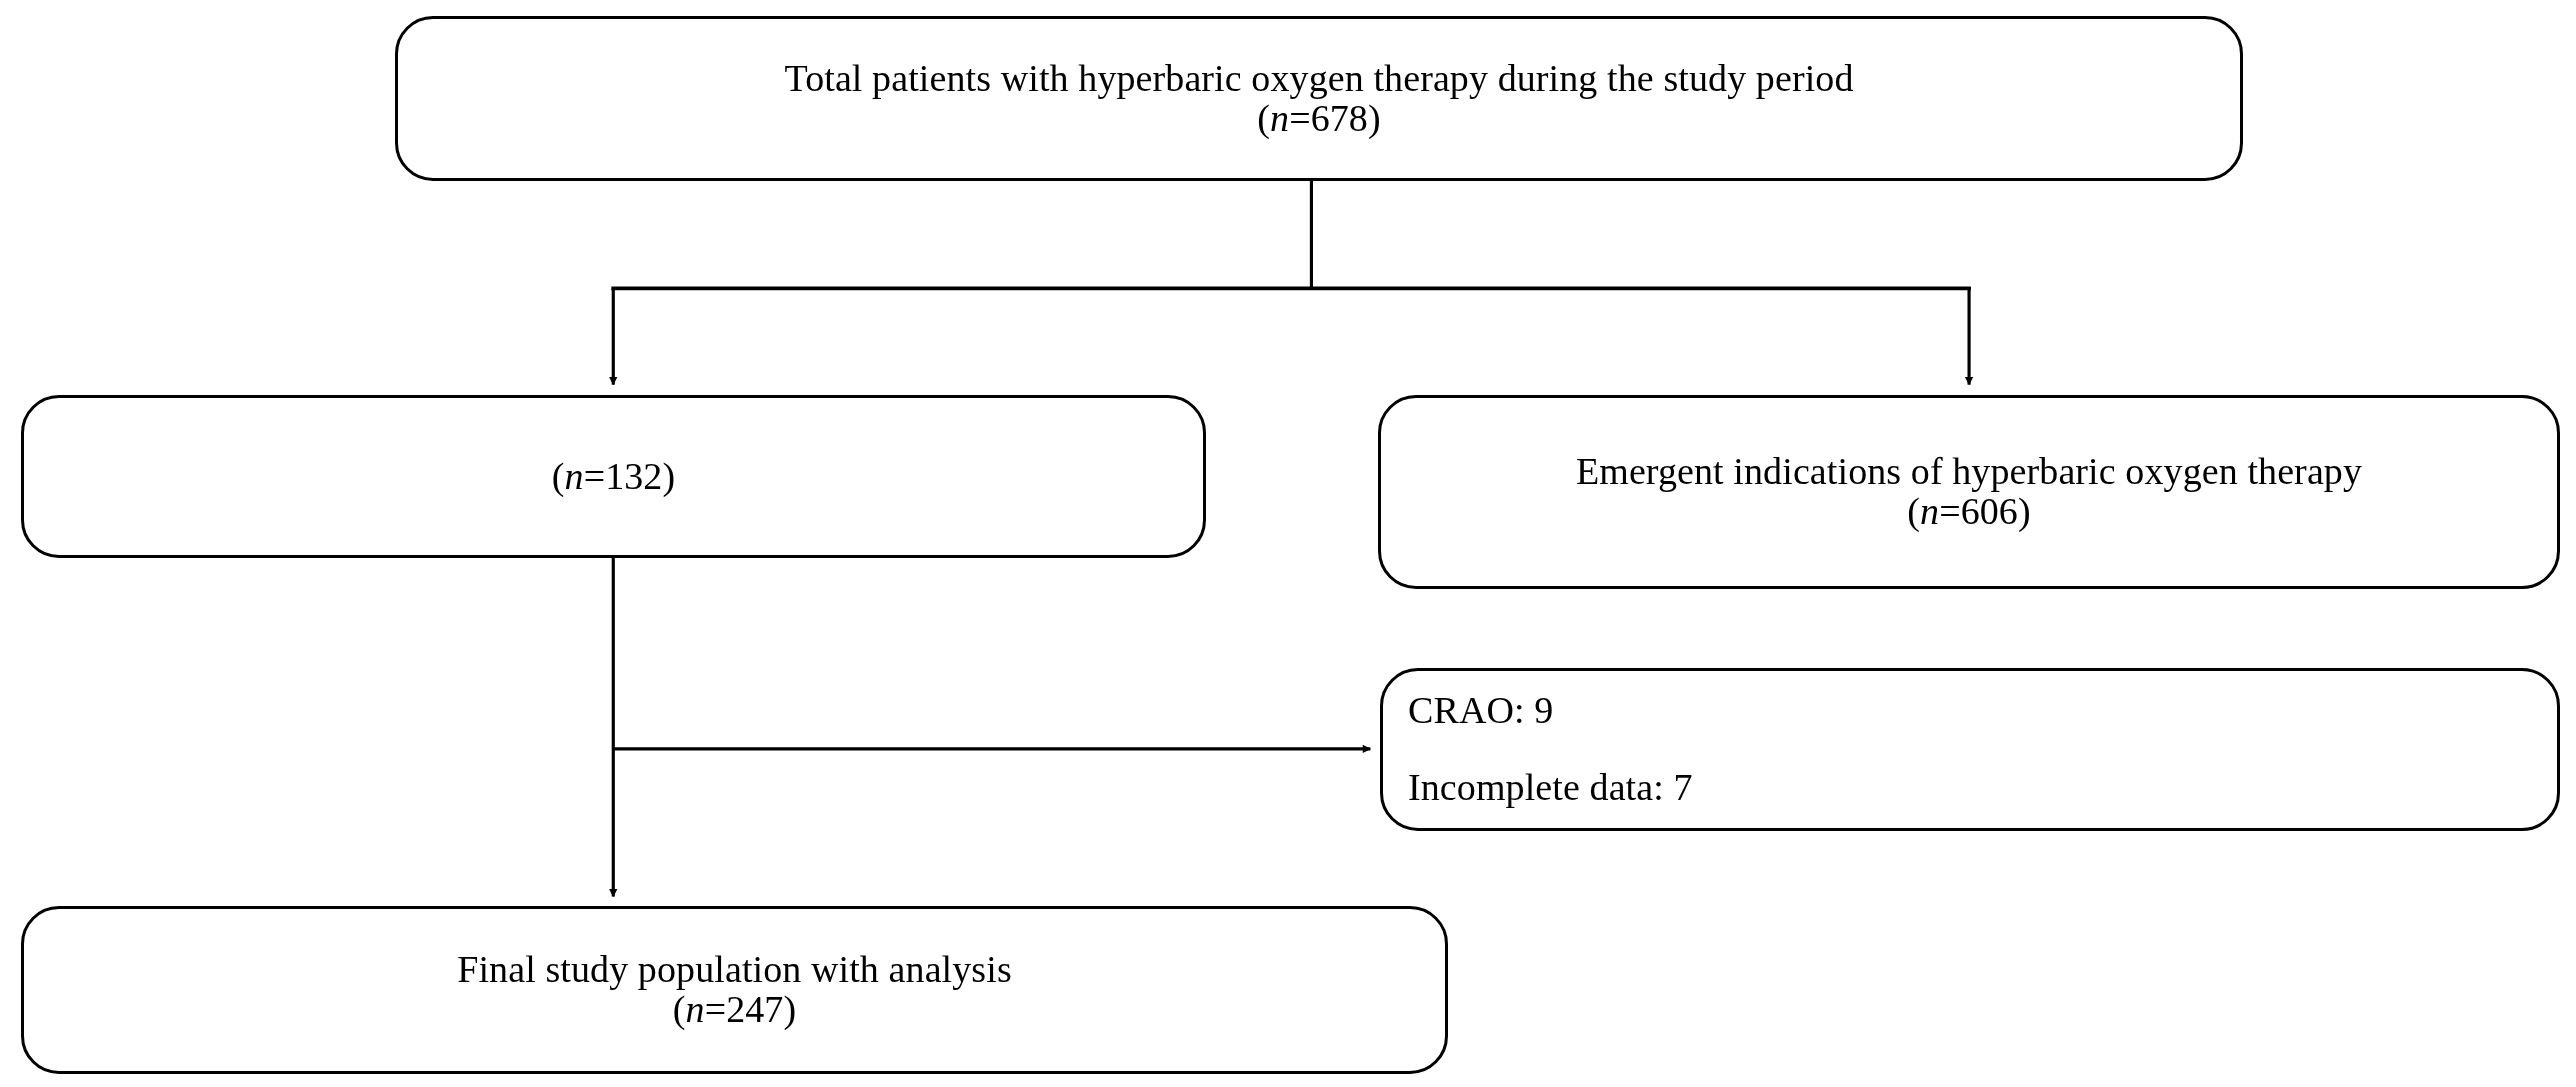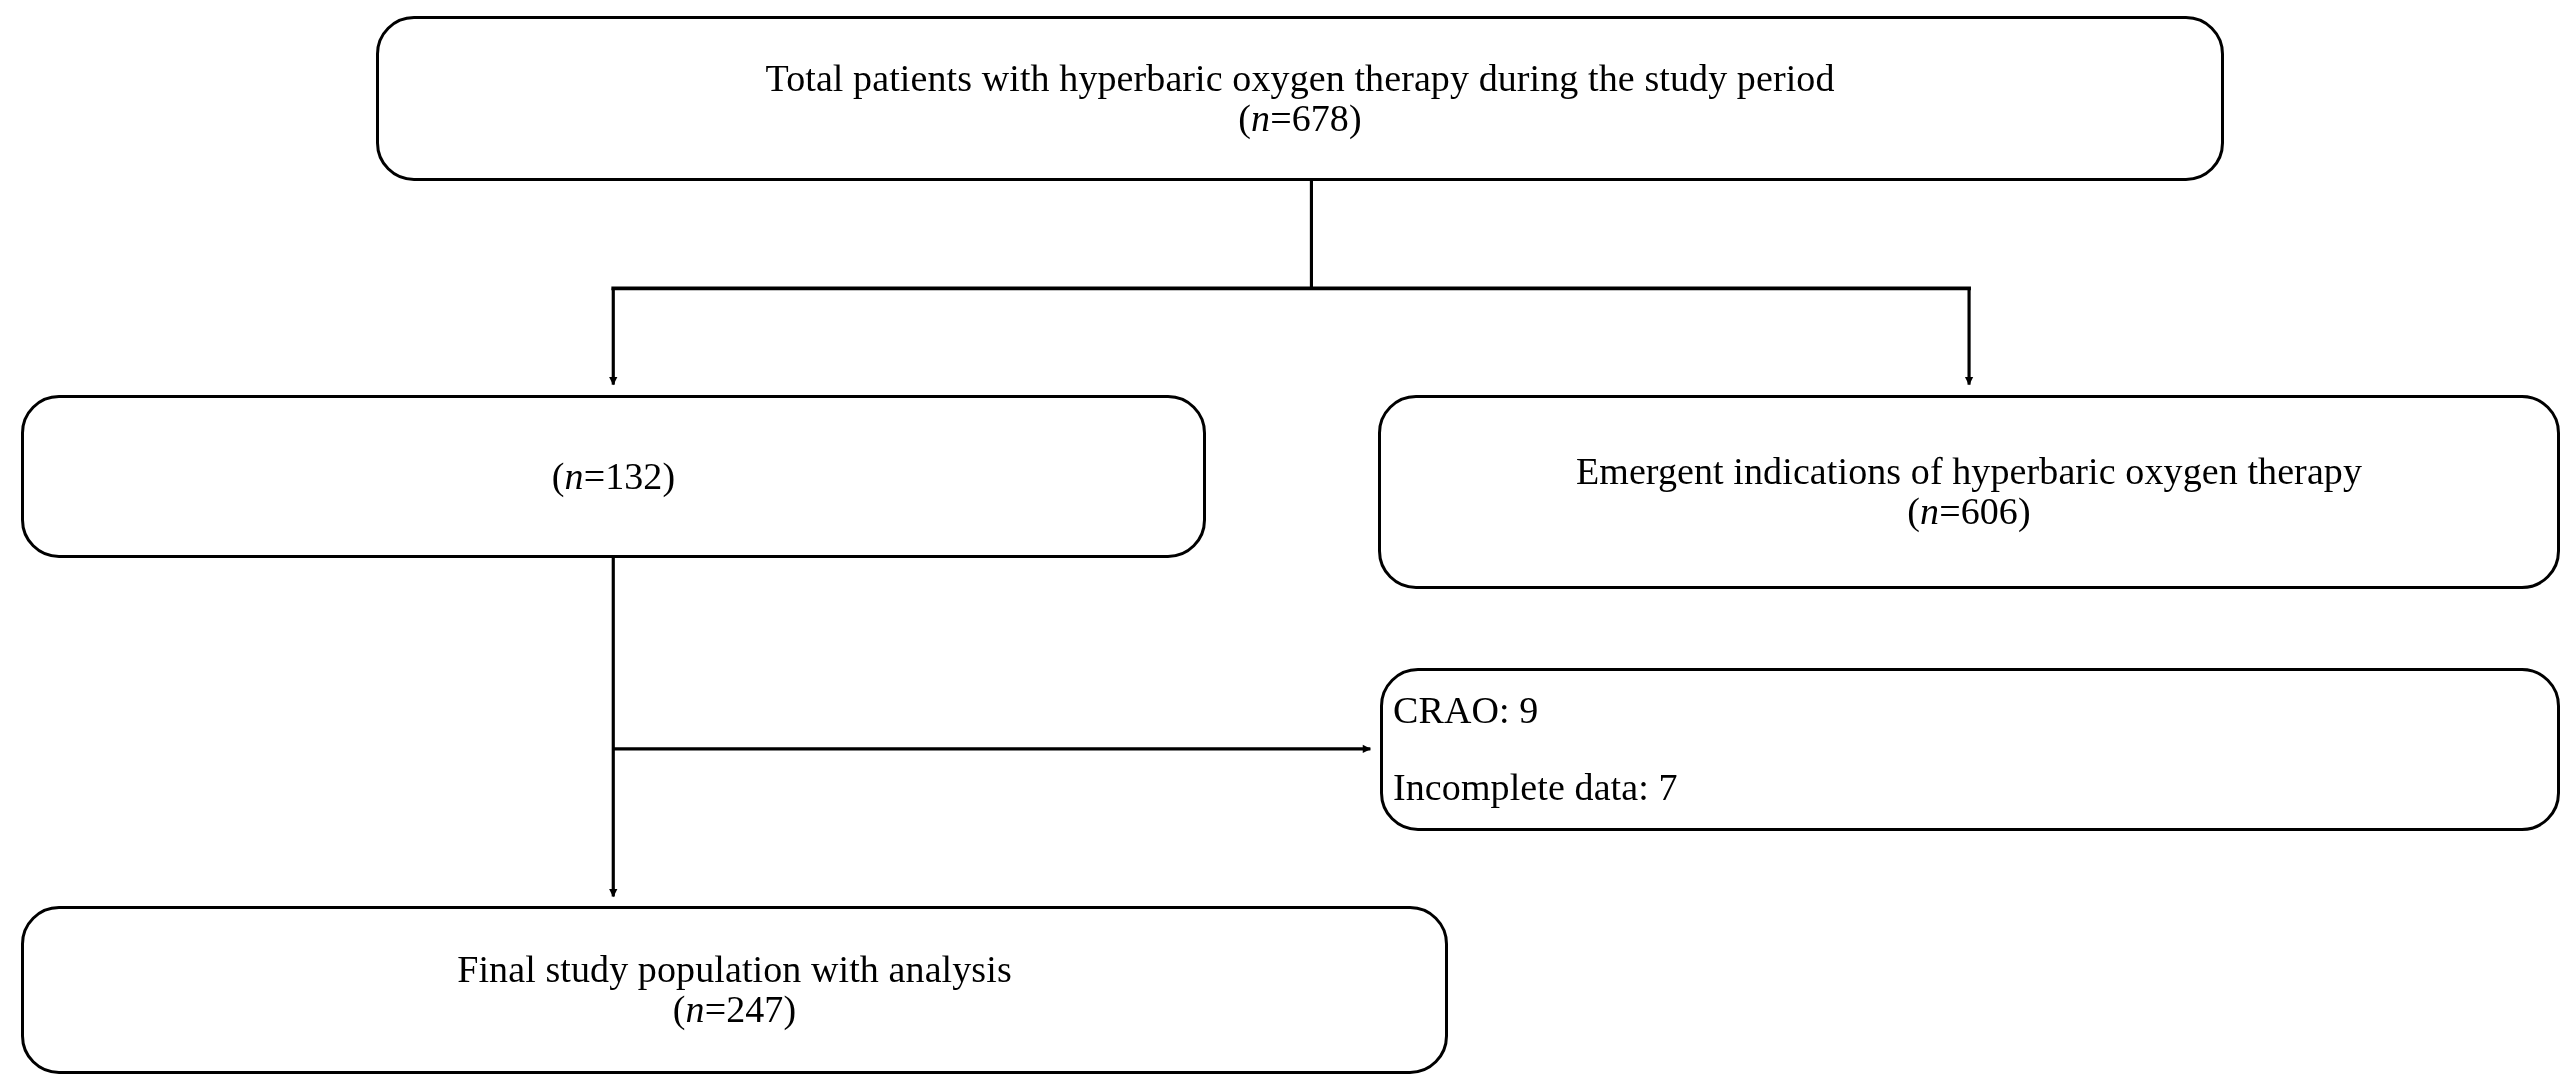--- a/index.html
+++ b/index.html
@@ -42,30 +42,30 @@
   }
   .node-line {
     font-size: 38px;
     line-height: 1.05;
     white-space: nowrap;
     letter-spacing: 0.1px;
   }
   .node-line.gap-top {
   }
   .node.align-left .node-line {
-    padding-left: 10px;
+    padding-left: 25px;
   }
   .node.align-left .node-line.gap-top {
     margin-top: 37px;
   }
   .italic-n {
     font-style: italic;
   }
   
-  #node-total       { left: 376px;  top: 16px;   width: 1848px; height: 165px; }
+  #node-total       { left: 395px;  top: 16px;   width: 1848px; height: 165px; }
   #node-nonemergent { left: 21px;   top: 395px;  width: 1185px; height: 163px; }
   #node-emergent    { left: 1378px; top: 395px;  width: 1182px; height: 194px; }
   #node-excluded    { left: 1380px; top: 668px; width: 1180px; height: 163px; }
   #node-final       { left: 21px;   top: 906px; width: 1427px; height: 168px; }
 </style>
 </head>
 <body>
 
 <div id="canvas">
 

